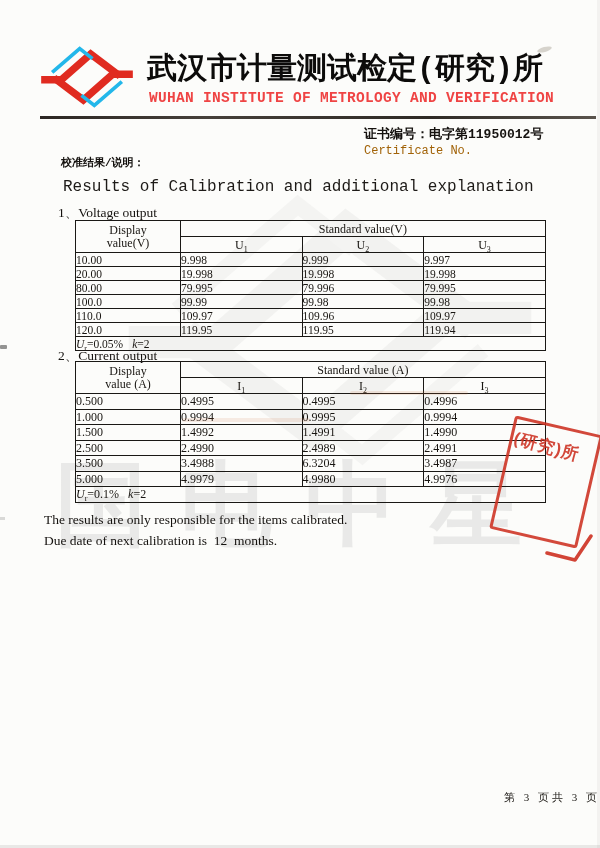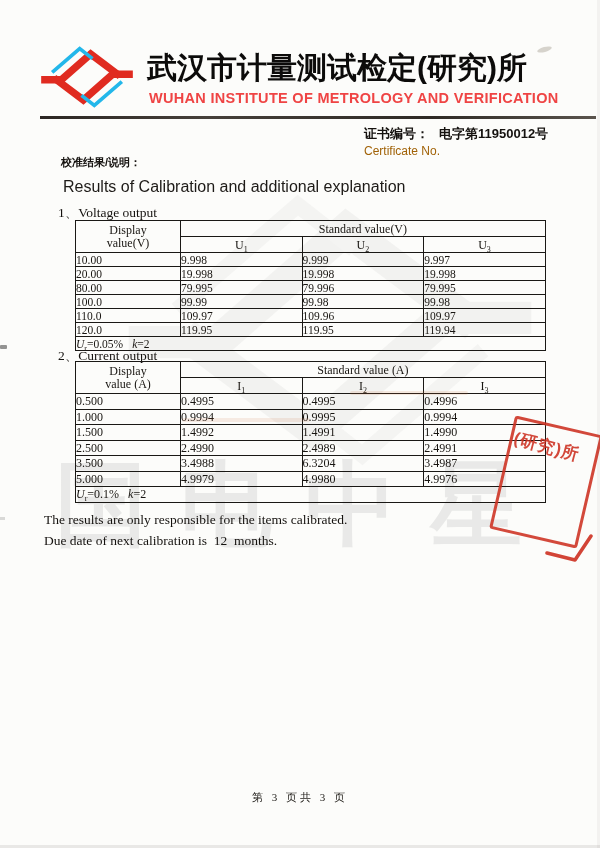--- a/index.html
+++ b/index.html
@@ -2,37 +2,37 @@
 <html style="--logo_red: #e02b20; --logo_cyan: #23b7ea; --stamp_red: #cd3020;"><head>
 <meta charset="utf-8">
 <style>
   html,body{margin:0;padding:0}
   body{
     width:600px;height:848px;position:relative;overflow:hidden;
     background:#fcfcfa;color:#15120f;
     font-family:"Liberation Serif", serif;
   }
   .abs{position:absolute}
-  .sans{font-family:Liberation Sans, sans-serif}
+  .sans{font-family:Liberation Mono, monospace}
   .pre{white-space:pre}
   .it{font-style:italic}
   sub{font-size:8px;line-height:0}
 
   
   .logo{left:36px;top:44px;width:102px;height:66px}
   .lr{stroke:var(--logo_red,#e02b20);fill:none}
   .lc{stroke:var(--logo_cyan,#23b7ea);fill:none}
   .title-cn{left:147px;top:48px;font-size:30px;font-weight:bold;letter-spacing:0px;
     white-space:nowrap;color:#0c0b0a}
   .title-en{left:149px;top:90px;font-size:14.5px;font-weight:bold;letter-spacing:.3px;
     white-space:nowrap;color:#ef4444}
   .header-rule{left:40px;top:116px;width:556px;height:3px;
     background:linear-gradient(90deg,#2c2723,#46403a 30%,#2e2a25 70%,#5a544d)}
   .cert-line1{left:364px;top:125px;font-size:13px;font-weight:bold;white-space:nowrap}
-  .cert-num{margin-left:10px}
+  .cert-num{}
   .cert-line2{left:364px;top:144px;font-size:12px;color:#a16207}
 
   
   .intro-cn{left:61px;top:155px;font-size:11px;font-weight:bold}
   .intro-en{left:63px;top:178px;font-size:16px;color:#1d1a17}
 
   
   .sec-label{font-size:13.5px;white-space:nowrap}
   .sec1{left:58px;top:204px}
   .sec2{left:58px;top:347px}
@@ -51,21 +51,21 @@
   #vtable td{height:13px;line-height:12px;font-size:11.5px}
   #ctable td{height:14.5px;line-height:14px;font-size:12px}
   .dtable td.unc{height:16px;line-height:15px;font-size:12px}
   .sp{display:inline-block;width:9px}
 
   
   .note1{left:44px;top:512px;font-size:13.5px}
   .note2{left:44px;top:533px;font-size:13.5px}
 
   
-  .page-footer{left:0;top:790px;width:600px;text-align:center;font-size:11px;
+  .page-footer{left:0;top:790px;width:600px;text-align:right;font-size:11px;
     letter-spacing:3px;color:#23201c}
 
   
   .wm-char{position:absolute;top:458px;font-size:92px;line-height:1;font-weight:bold;
     font-family:"Liberation Sans",sans-serif;color:#35393b;opacity:.09;pointer-events:none}
   .wm0{left:55px}.wm1{left:180px}.wm2{left:305px}.wm3{left:430px}
   .wm-logo{left:115px;top:185px;width:430px;height:290px;opacity:.055;pointer-events:none}
 
   
   .stamp{left:501px;top:424px;width:84px;height:110px;

